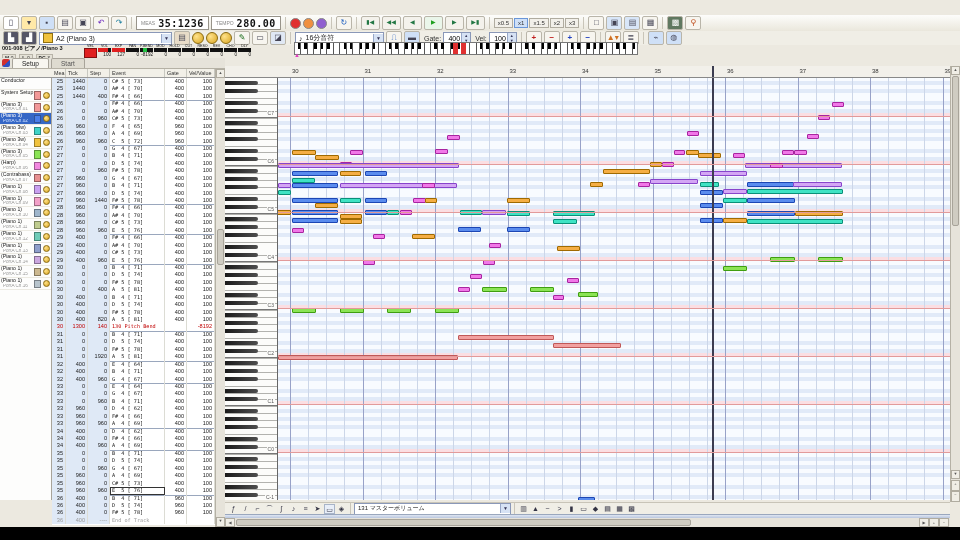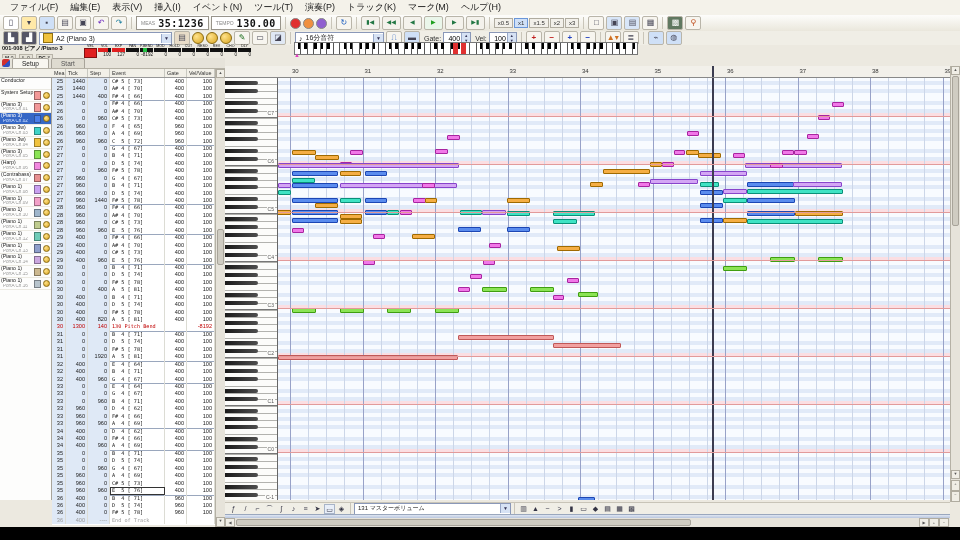--- a/index.html
+++ b/index.html
@@ -131,49 +131,37 @@
   #hscroll{position:absolute;left:225px;top:518px;width:725px;height:9px;background:#e6e3da;box-sizing:border-box;}
   .hbtn{position:absolute;top:0;height:9px;width:10px;background:#f0eee6;border:1px solid #b0aca0;
     font-size:4px;line-height:8px;text-align:center;color:#555;box-sizing:border-box;}
   #hthumb{position:absolute;top:1px;height:7px;left:11px;width:455px;background:#cfccc2;
     border:1px solid #a8a49a;border-radius:2px;box-sizing:border-box;}
 </style>
 </head>
 <body>
 
 <div id="app">
-  <div id="menubar">
-      <span class="mitem">ファイル(F)</span>
-      <span class="mitem">編集(E)</span>
-      <span class="mitem">表示(V)</span>
-      <span class="mitem">挿入(I)</span>
-      <span class="mitem">イベント(N)</span>
-      <span class="mitem">ツール(T)</span>
-      <span class="mitem">演奏(P)</span>
-      <span class="mitem">トラック(K)</span>
-      <span class="mitem">マーク(M)</span>
-      <span class="mitem">ヘルプ(H)</span>
-    </div>
 
   <div id="tb1">
     <span class="ticon" style="background:#fff">▯</span>
     <span class="ticon" style="background:#ffe9a8">▾</span>
     <span class="ticon" style="background:#cfe0f7">▪</span>
     <span class="ticon">▤</span>
     <span class="ticon">▣</span>
     <span class="ticon" style="color:#7030c0">↶</span>
     <span class="ticon" style="color:#2080a0">↷</span>
     <span class="tsep"></span>
     <div class="lcd">
       <span class="lcdlab">MEAS</span>
       <span class="lcdval">35:1236</span>
     </div>
     <div class="lcd">
       <span class="lcdlab">TEMPO</span>
-      <span class="lcdval">130.00</span>
+      <span class="lcdval">280.00</span>
     </div>
     <span class="tsep"></span>
     <span class="dot" style="background:#e03030"></span>
     <span class="dot" style="background:#f09040"></span>
     <span class="dot" style="background:#9060d0"></span>
     <span class="tsep"></span>
     <span class="ticon" style="color:#2060c0">↻</span>
     <span class="tsep"></span>
     <span class="tbtn">▮◀</span>
     <span class="tbtn">◀◀</span>

